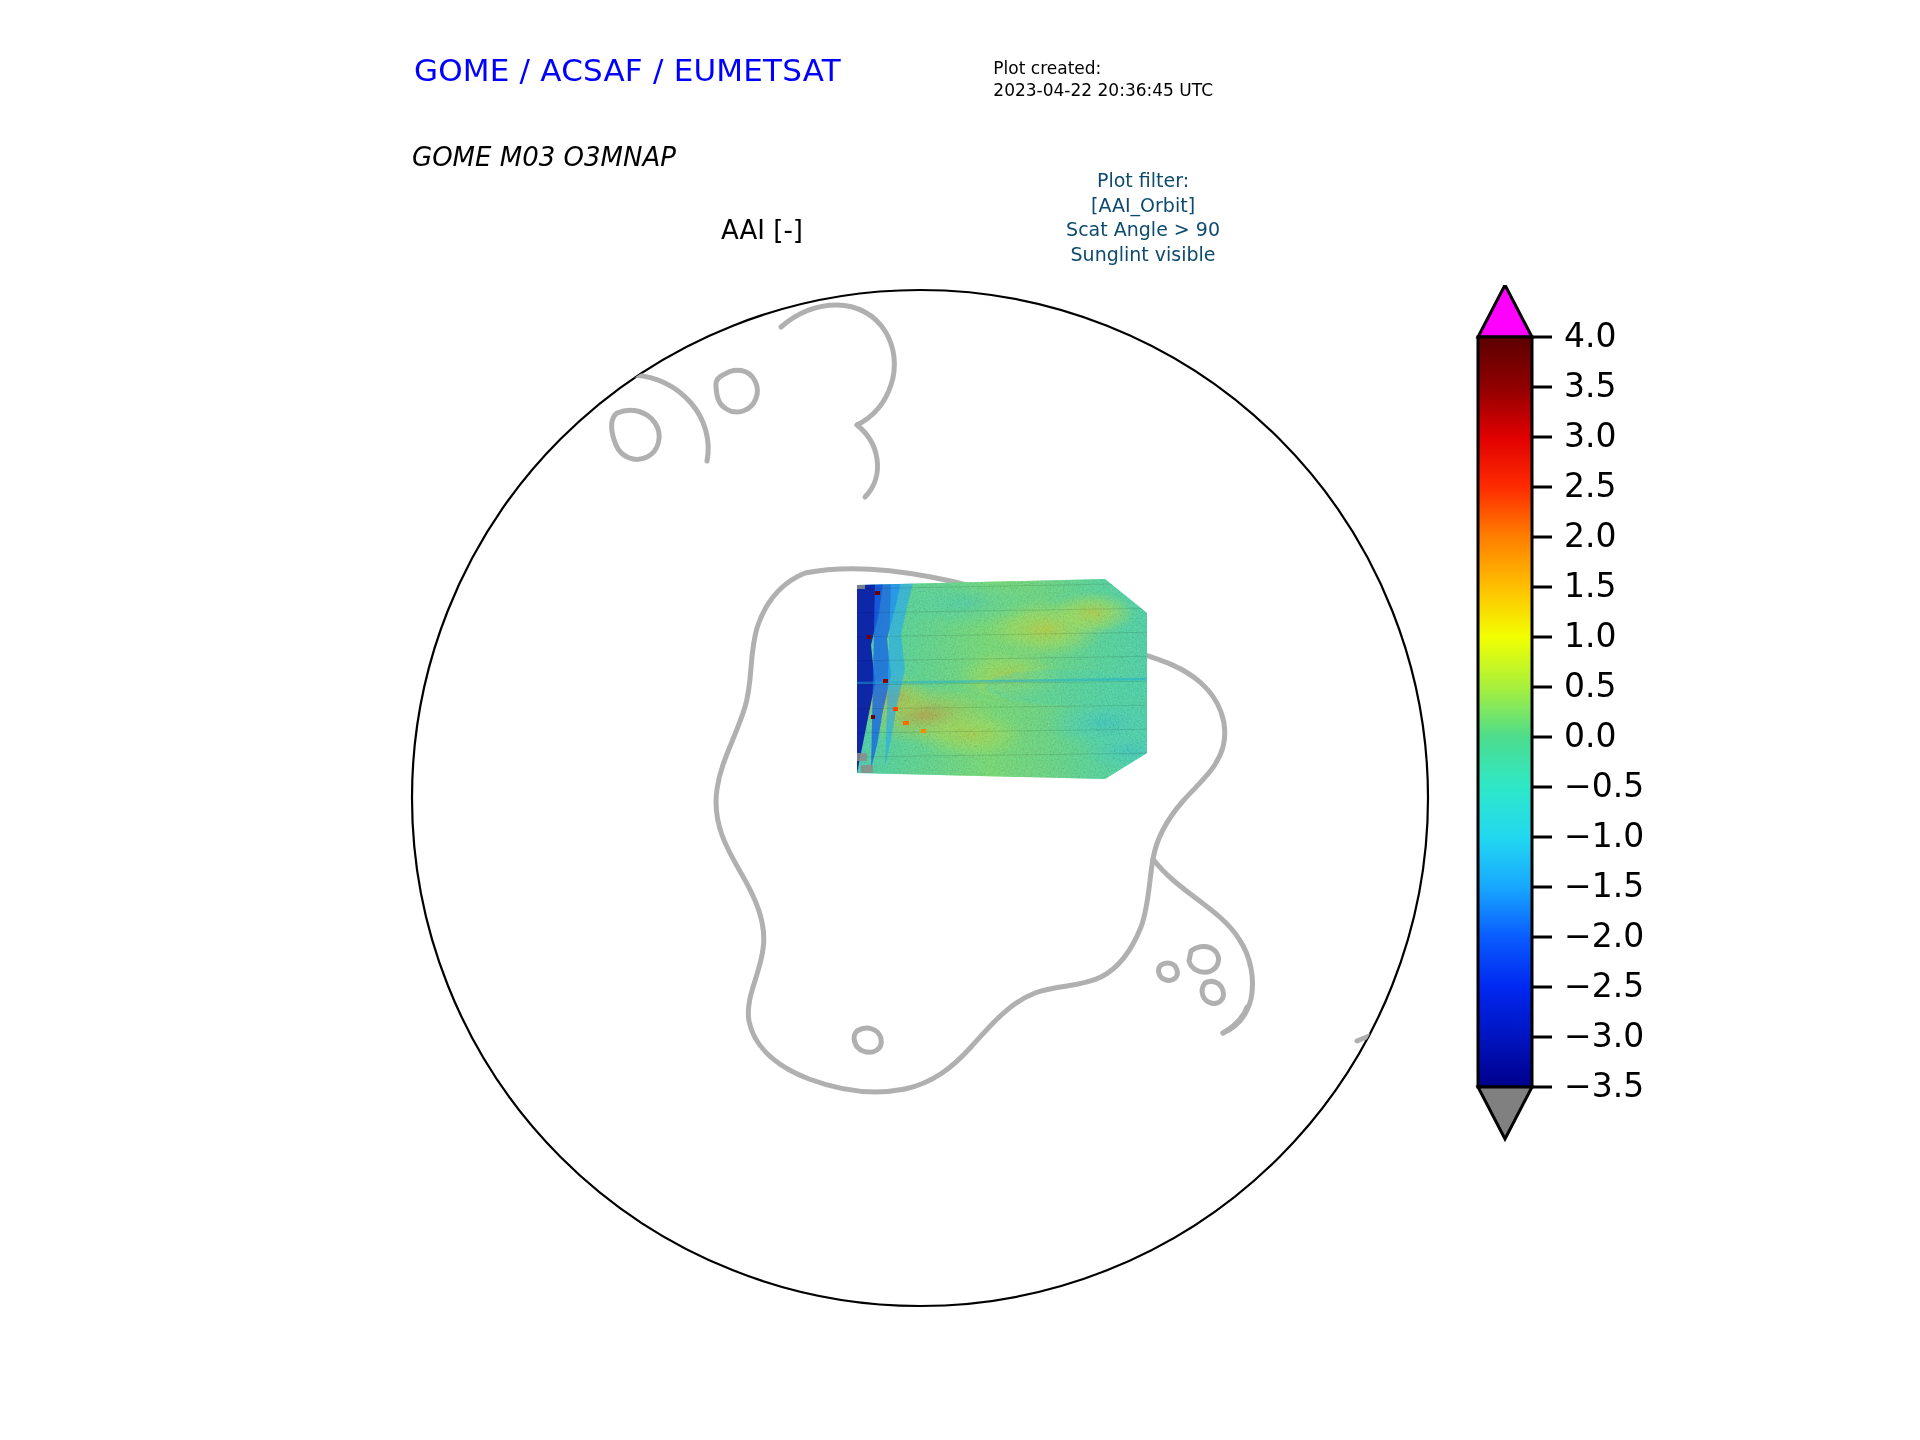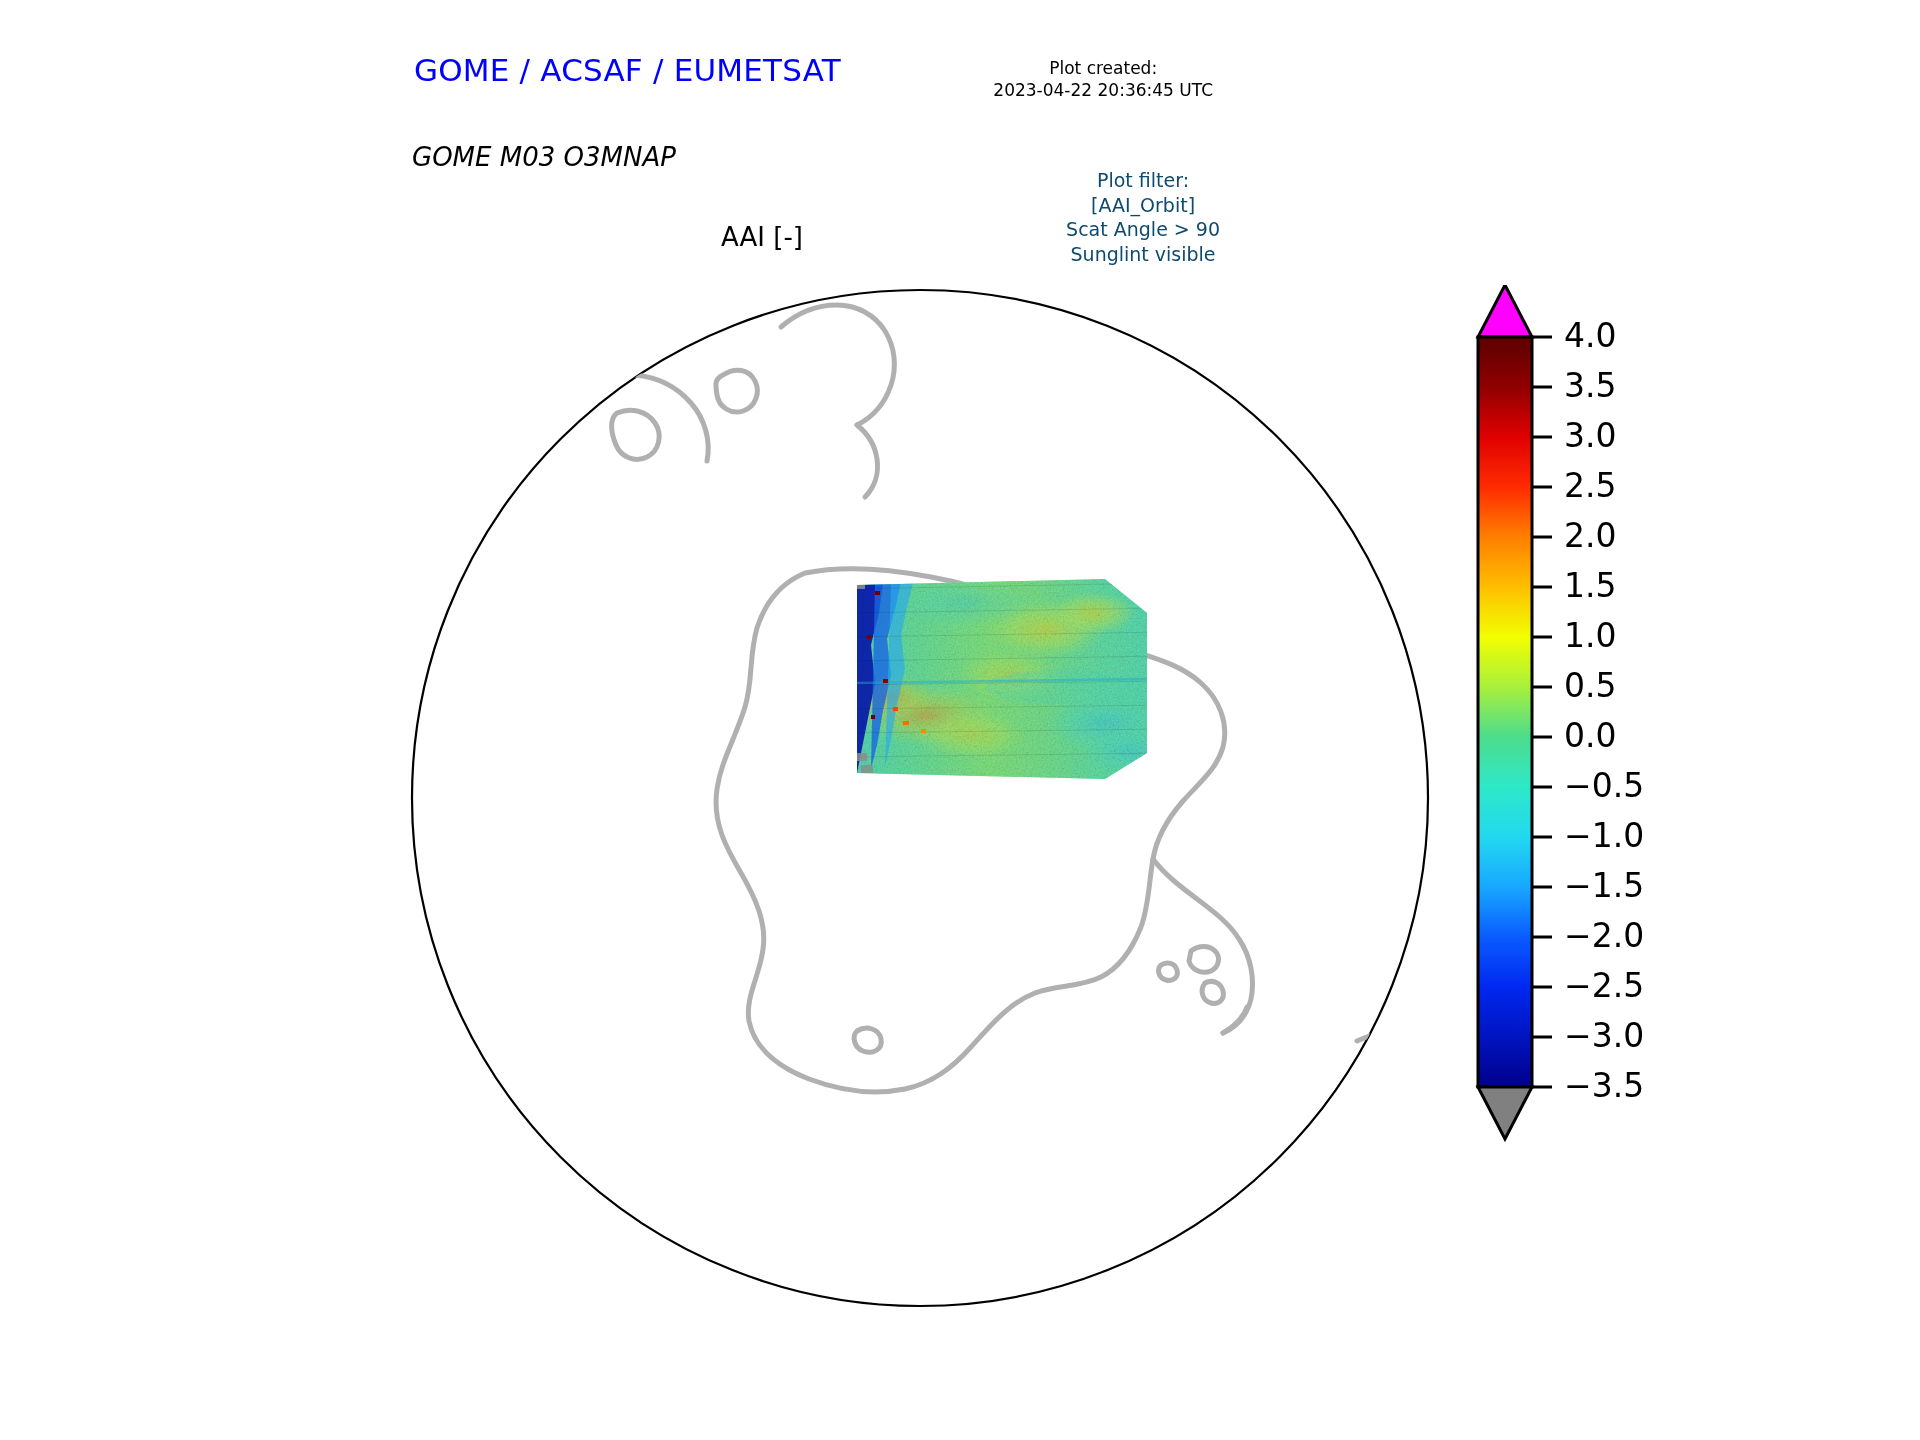--- a/index.html
+++ b/index.html
@@ -23,42 +23,42 @@
     font-size: 31px;
     color: #0000ff;
     white-space: nowrap;
     letter-spacing: 0.2px;
   }
 
   #plot-created-block {
     position: absolute;
     right: 707px;
     top: 57px;
-    text-align: center;
+    text-align: left;
     font-size: 17px;
     color: #000000;
     line-height: 1.30;
     white-space: nowrap;
   }
 
   #dataset-block {
     position: absolute;
     left: 412px;
     top: 140px;
     font-size: 26px;
     color: #000000;
     line-height: 1.33;
     white-space: nowrap;
     font-style: italic;
   }
 
   #quantity-title {
     position: absolute;
     left: 412px;
-    top: 222px;
+    top: 215px;
     width: 700px;
     text-align: center;
     font-size: 26px;
     color: #000000;
     white-space: nowrap;
   }
 
   #plot-filter-block {
     position: absolute;
     right: 700px;

